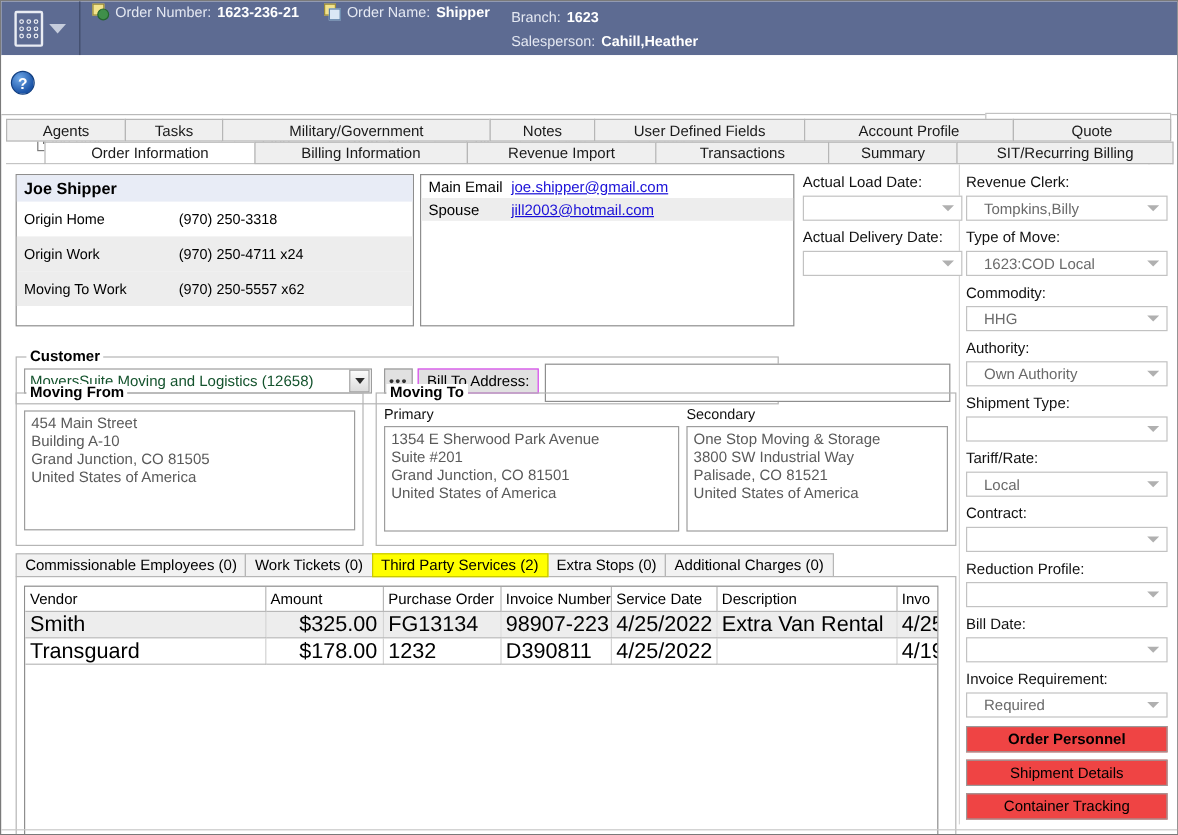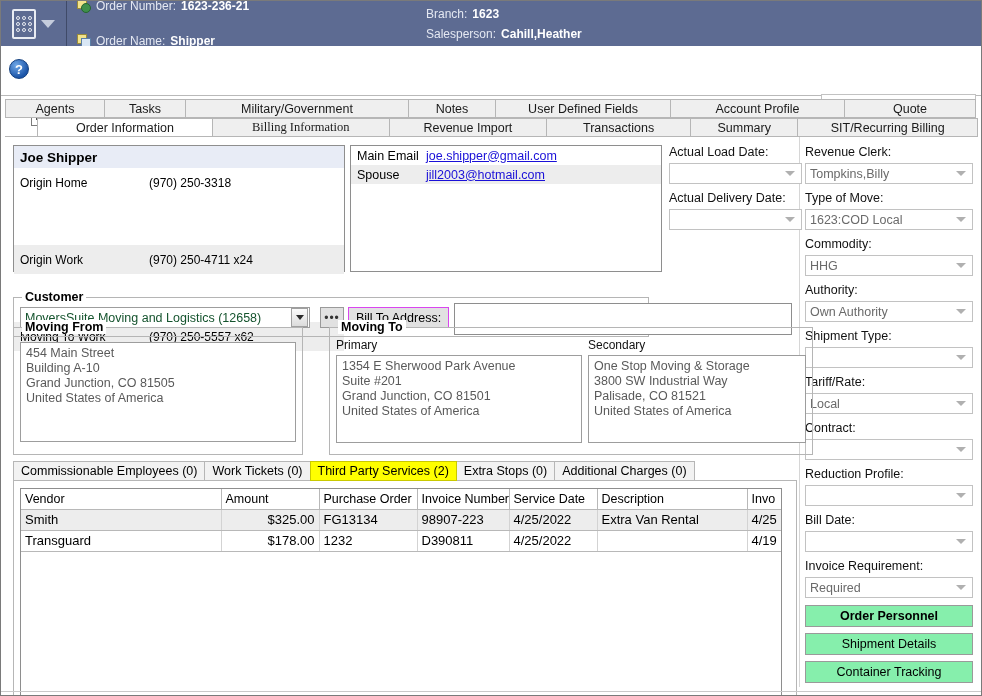--- a/index.html
+++ b/index.html
@@ -47,21 +47,21 @@
     border: 1px solid #e9ecf3;
   }
   .caret-down {
     width: 0; height: 0;
     border-left: 7px solid transparent;
     border-right: 7px solid transparent;
     border-top: 8px solid #c5ccdc;
   }
   .title-info {
     flex: 0 0 auto; padding-left: 10px;
-    display: flex; flex-direction: column; justify-content: center;
+    display: flex; flex-direction: row; justify-content: center;
     gap: 21px;
   }
   .title-line { display: flex; align-items: center; gap: 5px; height: 17px; }
   .mini-icon {
     width: 14px; height: 14px; position: relative; flex: 0 0 14px;
   }
   .mini-icon .sq {
     position: absolute; left: 0; top: 0;
     width: 10px; height: 10px; background: #f2e38c; border: 1px solid #9a8b3a;
   }
@@ -191,48 +191,48 @@
     position: absolute; left: 8px; top: 8px; width: 332px; height: 127px;
     border: 1px solid #8e8e8e; background: #ffffff;
   }
   .contact-name {
     height: 22px; background: #e8ecf6; font-weight: bold; font-size: 13.5px;
     display: flex; align-items: center; padding-left: 6px;
   }
   .contact-row {
     height: 29px; display: flex; align-items: center; font-size: 12px;
   }
-  .contact-row.alt { background: #ededed; margin-top: 48px; }
+  .contact-row.alt { background: #ededed; }
   .contact-row .k { width: 135px; padding-left: 6px; }
   .contact-row .v { flex: 1; }
 
   .email-panel {
     position: absolute; left: 345px; top: 8px; width: 312px; height: 127px;
     border: 1px solid #8e8e8e; background: #ffffff;
   }
   .email-row { height: 19px; display: flex; align-items: center; font-size: 12.5px; }
   .email-row.alt { background: #ededed; }
   .email-row .k { width: 75px; padding-left: 6px; }
   .email-row .v a { color: #1a10d8; text-decoration: underline; }
 
   
   .dates-col { position: absolute; left: 664px; top: 8px; width: 133px; }
   .right-col { position: absolute; left: 800px; top: 8px; width: 168px; }
   .fld-label { font-size: 12.5px; color: #111; margin-bottom: 2px; height: 16px; }
   .fld-combo {
     height: 21px; border: 1px solid #c2c2c2; background: #fff;
     position: relative; display: flex; align-items: center;
-    padding-left: 4px; font-size: 12.5px; color: #6a6a6a;
+    padding-left: 14px; font-size: 12.5px; color: #6a6a6a;
     margin-bottom: 7px; overflow: hidden; white-space: nowrap;
   }
   .fld-combo .chev { border-top-color: #b0b0b0; }
 
   .sidebtn {
     height: 22px; margin-bottom: 6px;
-    background: #86efac; border: 1px solid #9a9a9a;
+    background: #ef4444; border: 1px solid #9a9a9a;
     display: flex; align-items: center; justify-content: center;
     font-size: 12.5px; cursor: default;
   }
   .sidebtn.bold { font-weight: bold; }
 
   
   .group {
     position: absolute; border: 1px solid #b5b5b5;
   }
   .group > .legend {
@@ -257,21 +257,21 @@
     position: absolute; left: 334px; top: 9px; width: 101px; height: 21px;
     background: #e1e1e1; border: 1px solid #d946ef;
     display: flex; align-items: center; justify-content: center; font-size: 12.5px;
   }
   .billto-field {
     position: absolute; left: 440px; top: 5px; width: 338px; height: 32px;
     border: 1px solid #8e8e8e; background: #fff;
   }
 
   .from-group { left: 8px; top: 190px; width: 290px; height: 128px; }
-  .to-group  { left: 324px; top: 190px; width: 484px; height: 128px; }
+  .to-group  { left: 308px; top: 190px; width: 484px; height: 128px; }
   .addr-box {
     border: 1px solid #9d9d9d; background: #fff;
     font-size: 12.5px; color: #5a5a5a; padding: 3px 5px; line-height: 15px;
   }
   .sublabel { font-size: 12px; color: #111; }
 
   
   .bottom-tabs {
     position: absolute; left: 8px; top: 324px; width: 784px; height: 20px;
     display: flex;
@@ -293,21 +293,21 @@
   }
   table.grid { border-collapse: collapse; width: 100%; table-layout: fixed; }
   table.grid th {
     font-weight: normal; font-size: 12.5px; text-align: left;
     background: #ffffff; border-right: 1px solid #b8b8b8;
     border-bottom: 1px solid #b8b8b8;
     height: 20px; padding: 0 4px;
     white-space: nowrap; overflow: hidden;
   }
   table.grid td {
-    font-size: 13px; height: 21px; padding: 0 4px;
+    font-size: 18px; height: 21px; padding: 0 4px;
     border-right: 1px solid #d3d3d3; border-bottom: 1px solid #b8b8b8;
     white-space: nowrap; overflow: hidden; margin-top: 39px;
   }
   table.grid tr.alt td { background: #ededed; }
   td.num { text-align: right; }
 
   
   .vsep {
     position: absolute; left: 794px; top: 0px; width: 1px; height: 550px;
     background: #d6d6d6;
@@ -402,21 +402,21 @@
     <div class="tab" style="width:82px;">Tasks</div>
     <div class="tab" style="width:224px;">Military/Government</div>
     <div class="tab" style="width:88px;">Notes</div>
     <div class="tab" style="width:176px;">User Defined Fields</div>
     <div class="tab" style="width:175px;">Account Profile</div>
     <div class="tab" style="width:132px;">Quote</div>
   </div>
 
   <div class="tabstrip row2">
     <div class="tab active" style="width:182px;margin-left:32px;">Order Information</div>
-    <div class="tab" style="width:184px;font-family:Liberation Serif, serif;">Billing Information</div>
+    <div class="tab" style="width:184px;">Billing Information</div>
     <div class="tab" style="width:164px;">Revenue Import</div>
     <div class="tab" style="width:150px;">Transactions</div>
     <div class="tab" style="width:112px;">Summary</div>
     <div class="tab" style="width:187px;">SIT/Recurring Billing</div>
   </div>
   <div class="tabs-bodyline"></div>
 
   <div class="content">
 
     <div class="vsep"></div>

